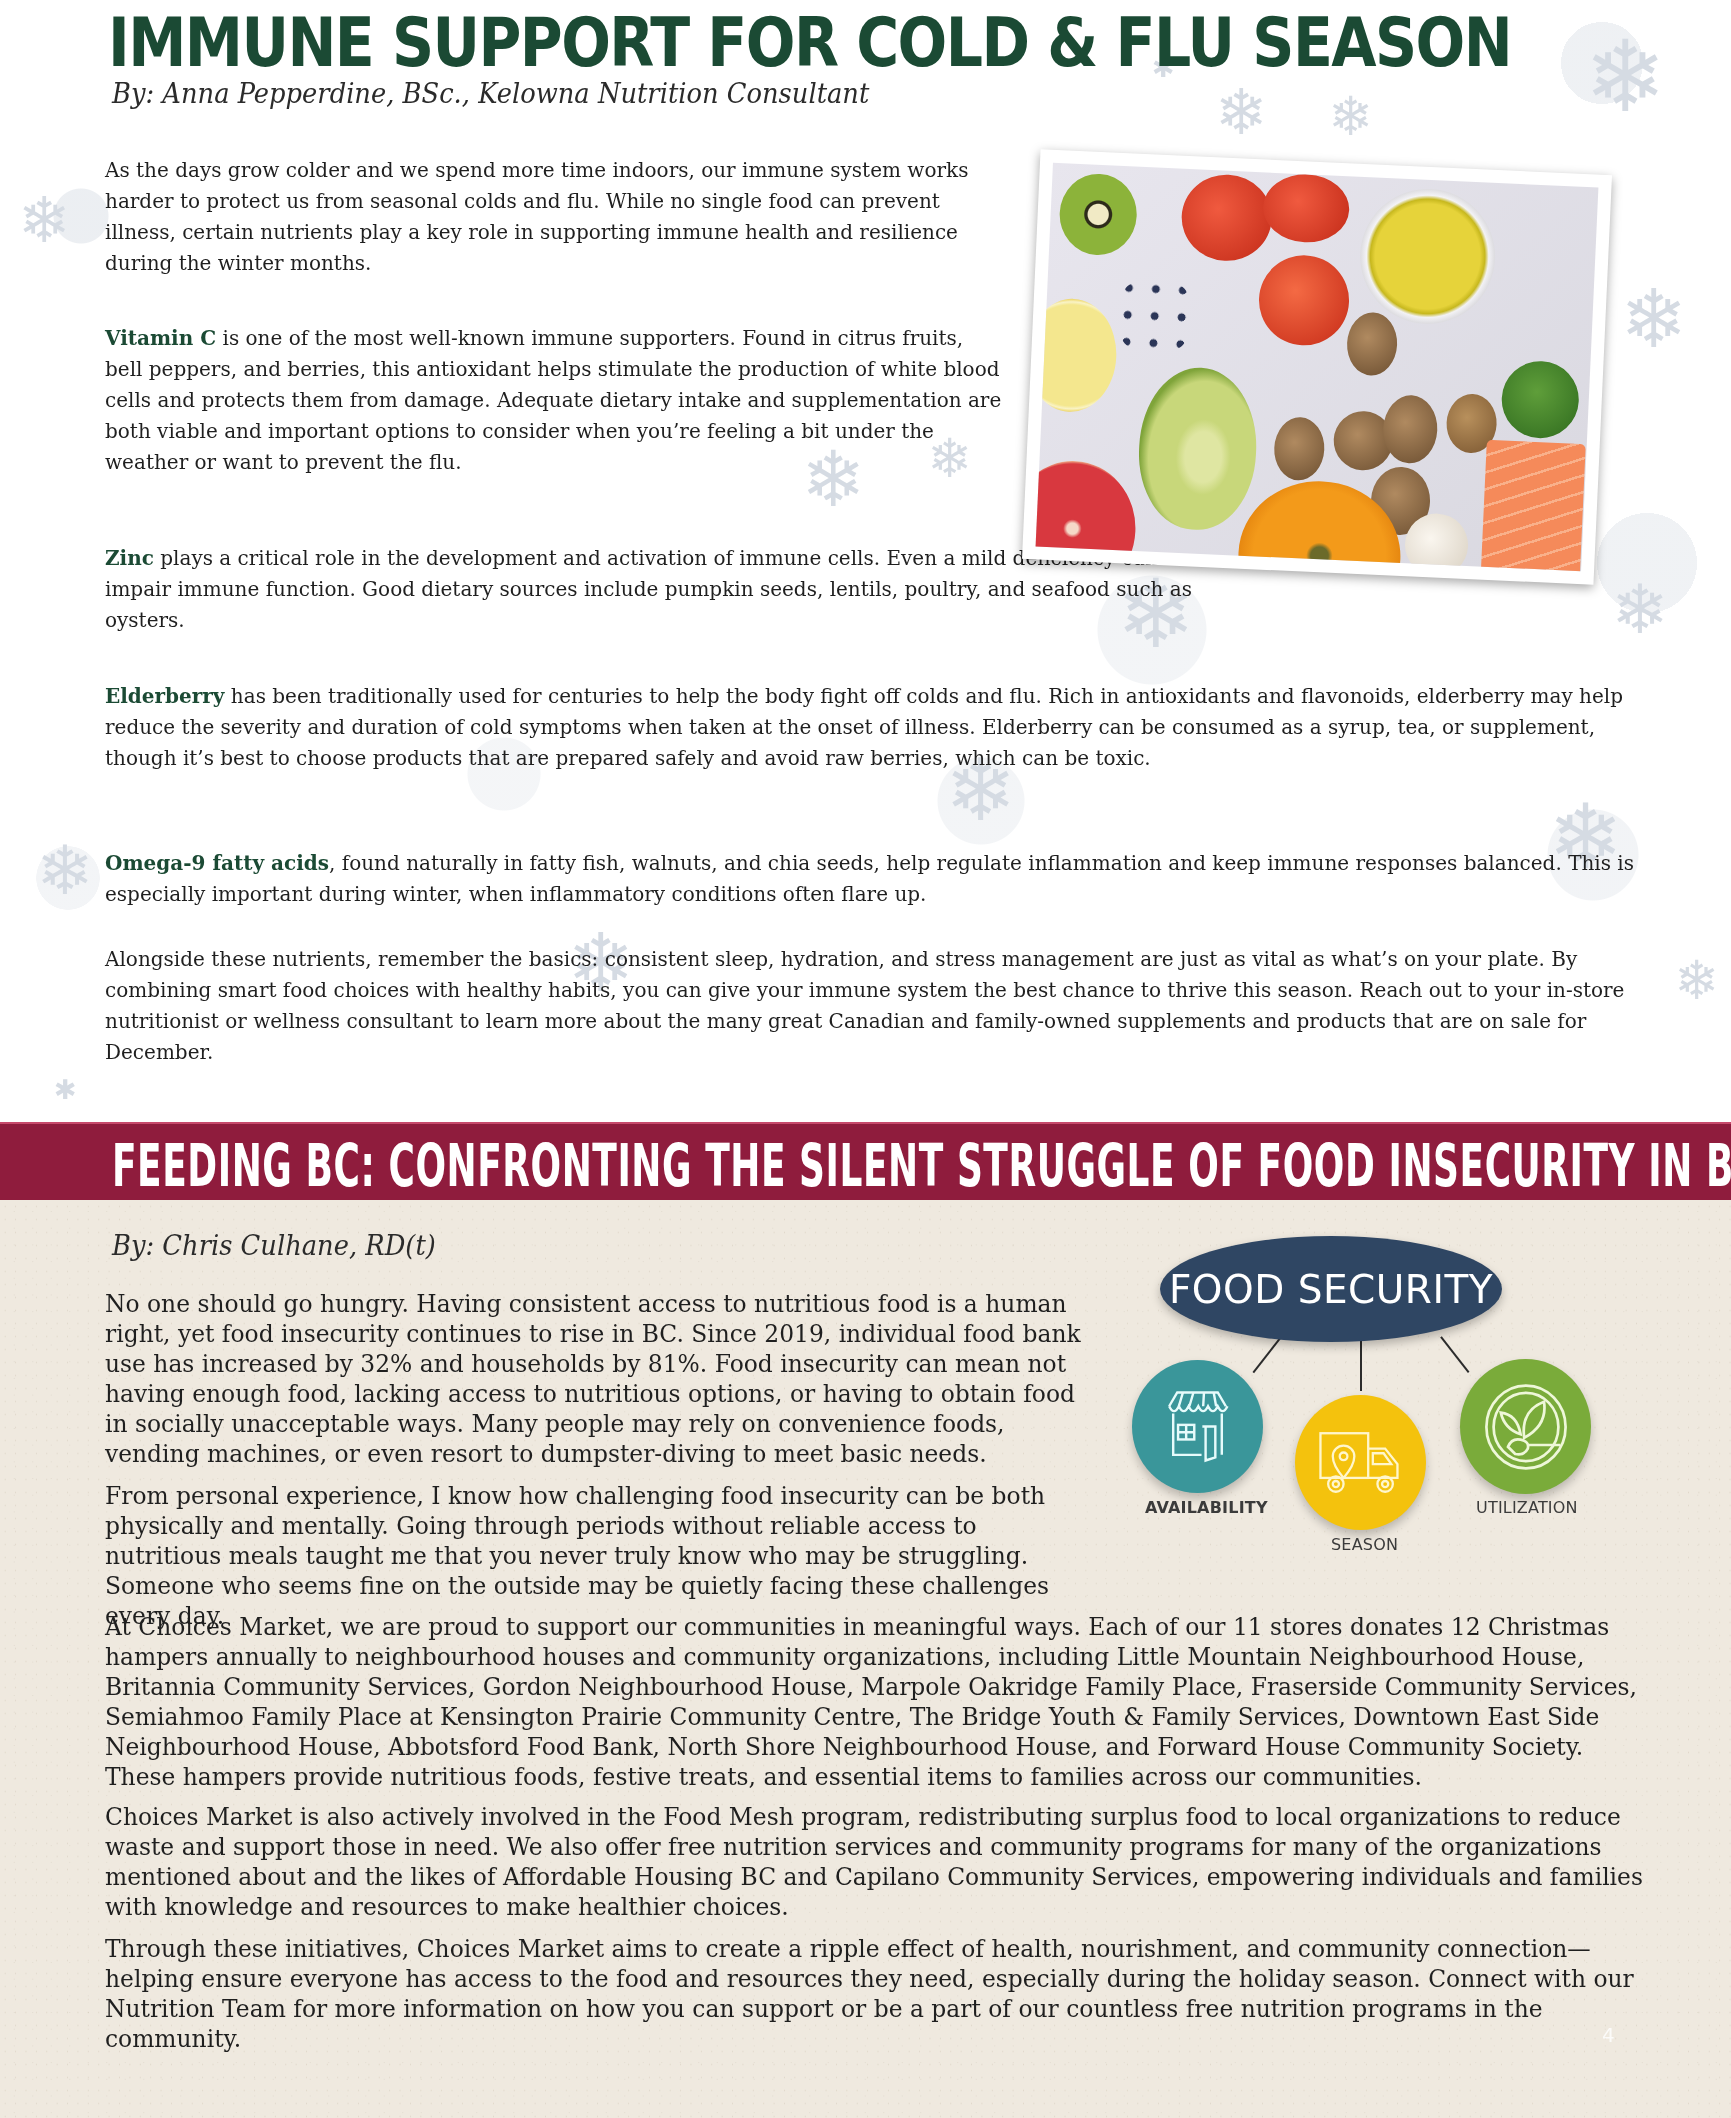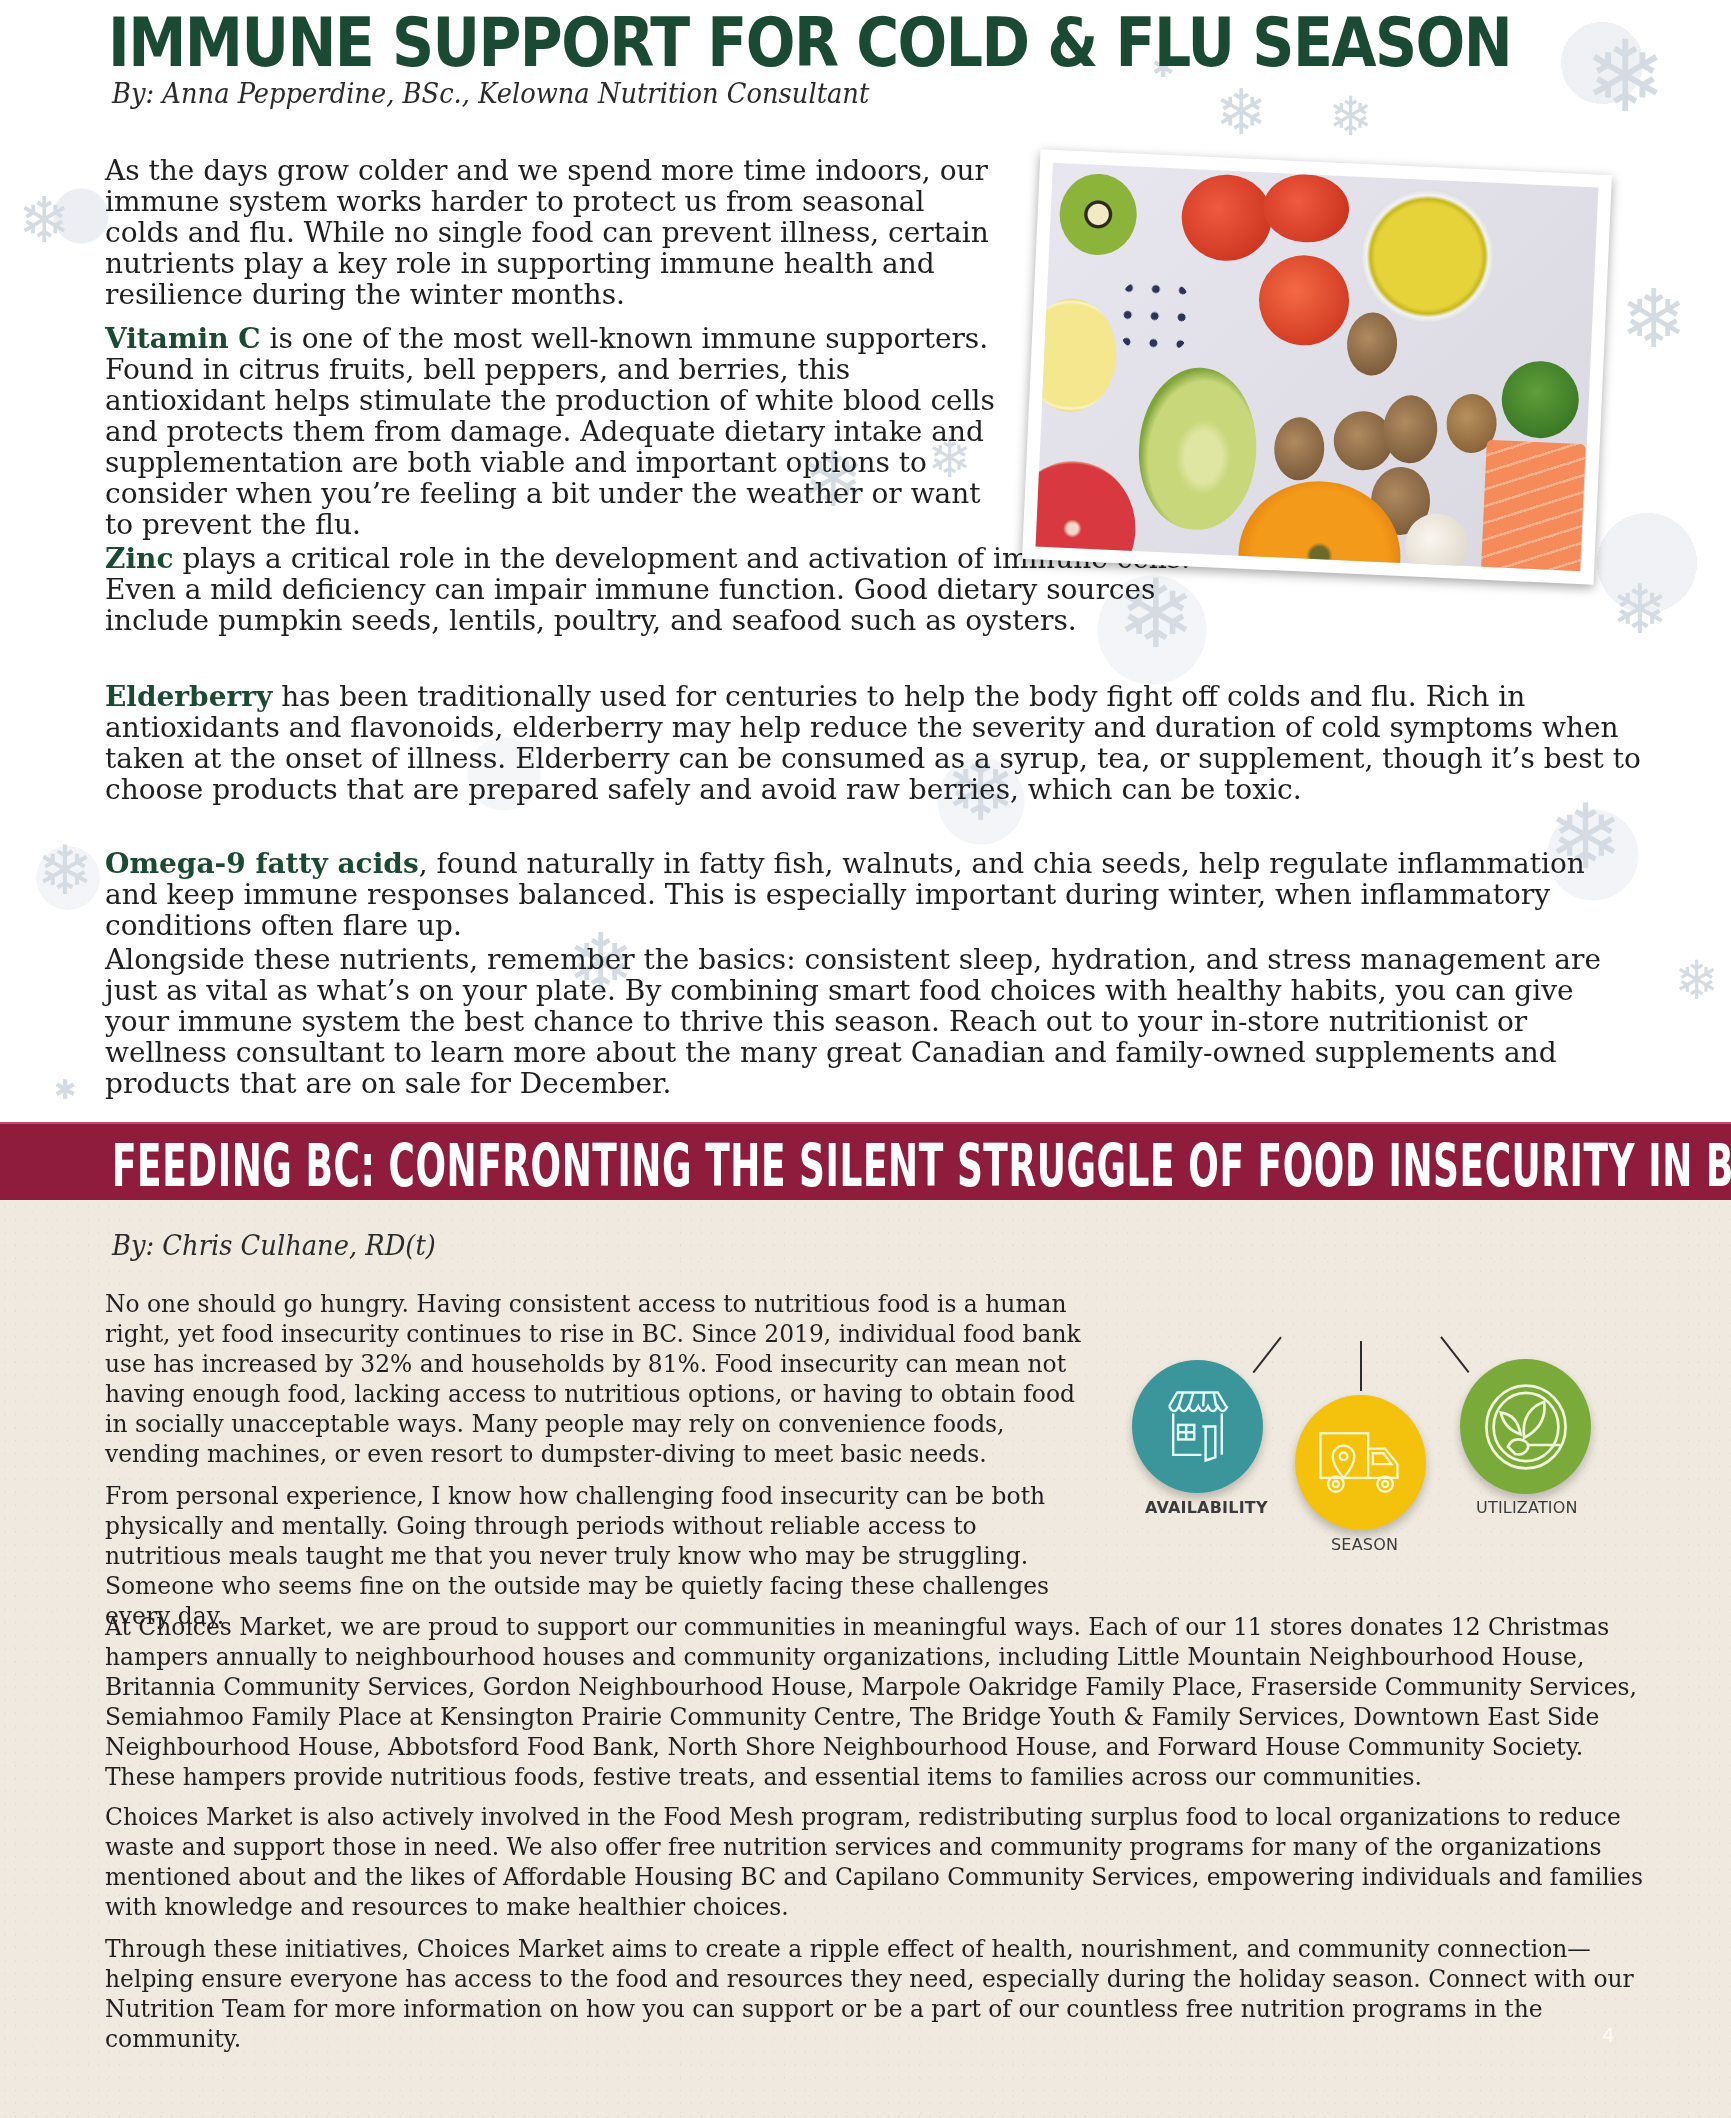--- a/index.html
+++ b/index.html
@@ -32,21 +32,21 @@
     font-family: "DejaVu Sans", sans-serif; font-weight: bold;
     font-size: 68px; letter-spacing: -1.8px; color: #1b4a34;
     transform: scaleX(0.86); transform-origin: left top; white-space: nowrap;
   }
   .byline {
     position: absolute; font-style: italic; font-size: 28px; color: #2b2b2b; margin: 0;
     font-family: "DejaVu Serif", serif; white-space: nowrap;
   }
   .byline.top { left: 112px; top: 77px; transform: scaleX(0.92); transform-origin: left top; }
   .para {
-    position: absolute; margin: 0; font-size: 28px; line-height: 31px; color: #1f1f1f;
+    position: absolute; margin: 0; font-size: 20px; line-height: 31px; color: #1f1f1f;
     font-family: "DejaVu Serif", serif;
   }
   .para .lead { color: #1b4a34; font-weight: bold; }
   .photo-frame {
     position: absolute; left: 1031px; top: 162px; width: 572px; height: 410px;
     background: #ffffff; transform: rotate(2.6deg);
     box-shadow: 0 3.6px 10.8px rgba(0,0,0,0.35);
   }
   .photo {
     position: absolute; left: 12.6px; top: 12.6px; right: 12.6px; bottom: 12.6px;
@@ -185,20 +185,23 @@
 
 <p class="para" style="left:105px;top:1802px;width:1539px;font-size:23.4px;line-height:30px;">Choices Market is also actively involved in the Food Mesh program, redistributing surplus food to local organizations to reduce waste and support those in need. We also offer free nutrition services and community programs for many of the organizations mentioned about and the likes of Affordable Housing BC and Capilano Community Services, empowering individuals and families with knowledge and resources to make healthier choices.</p>
 
 <p class="para" style="left:105px;top:1934px;width:1539px;font-size:23.4px;line-height:30px;">Through these initiatives, Choices Market aims to create a ripple effect of health, nourishment, and community connection—helping ensure everyone has access to the food and resources they need, especially during the holiday season. Connect with our Nutrition Team for more information on how you can support or be a part of our countless free nutrition programs in the community.</p>
 
 <div class="fs-diagram">
   <div class="fs-line" style="left:155px;top:122px;height:45px;transform:rotate(38deg);"></div>
   <div class="fs-line" style="left:235px;top:126px;height:50px;"></div>
   <div class="fs-line" style="left:315px;top:122px;height:45px;transform:rotate(-38deg);"></div>
 
+  <div class="fs-oval">
+    <span>FOOD SECURITY</span>
+  </div>
 
   <div class="fs-circle" style="left:6.8px;top:145px;width:131px;height:133px;background:#3a969a;">
     <svg width="81" height="81" viewBox="0 0 100 100" fill="none" stroke="#e6fbfb" stroke-width="3">
       <path d="M15 25 L25 8 H75 L85 25"></path>
       <path d="M15 25 q6 12 12 0 q6 12 12 0 q6 12 12 0 q6 12 12 0 q6 12 12 0 q6 12 12 0"></path>
       <path d="M32 8 L27 25 M45 8 L40 25 M58 8 L57 25 M70 8 L73 25"></path>
       <path d="M20 34 V85 H55 M80 34 V85"></path>
       <rect x="26" y="48" width="20" height="18"></rect>
       <path d="M36 48 V66 M26 57 H46"></path>
       <path d="M56 50 H72 V88 L60 92 V50"></path>

